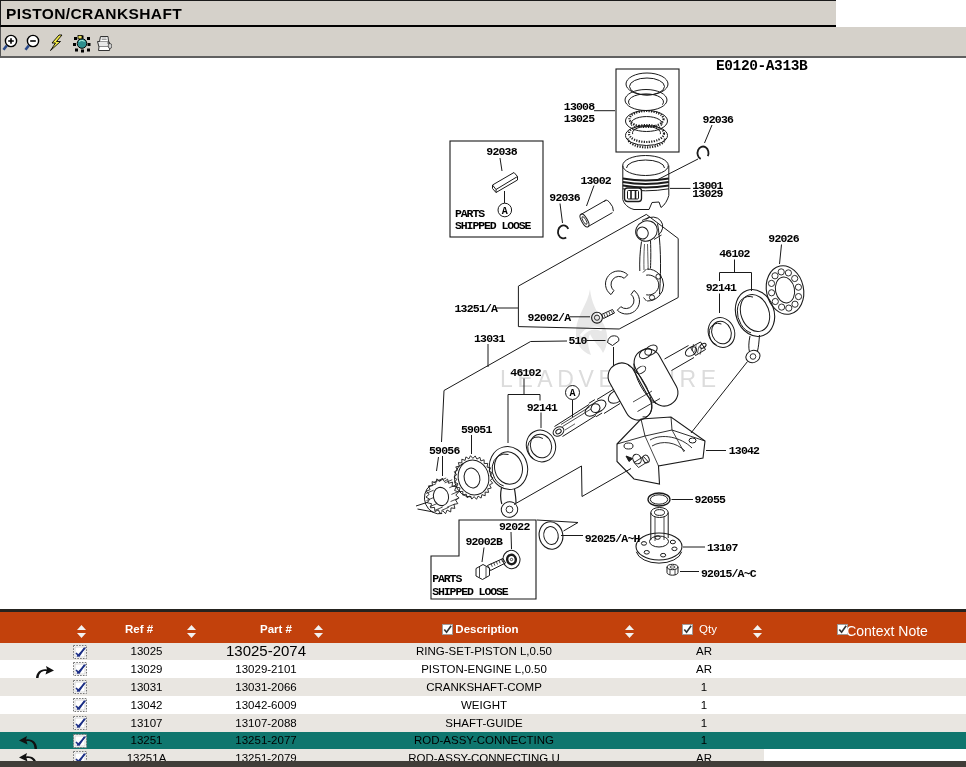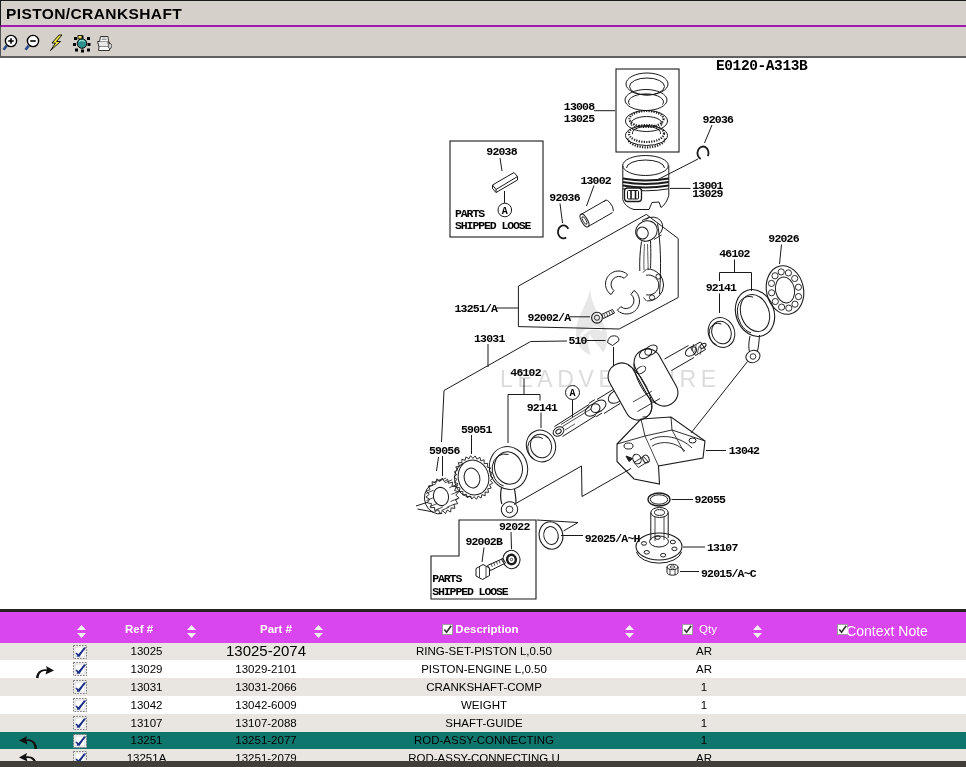--- a/index.html
+++ b/index.html
@@ -1,21 +1,21 @@
 <!DOCTYPE html>
 <html><head><meta charset="utf-8"><title>PISTON/CRANKSHAFT</title>
 <style>
 html,body{margin:0;padding:0;background:#fff}
 #page{position:relative;width:966px;height:767px;overflow:hidden;
   font-family:"Liberation Sans", sans-serif;background:#fff}
 </style></head>
 <body>
 <div id="page">
-  <div style="position:absolute;left:0;top:0;width:966px;height:27px;background:#d5d1ca;
-       border-top:1px solid #1a1a1a;border-left:1px solid #1a1a1a;border-bottom:2px solid #a21caf;box-sizing:border-box">
+  <div style="position:absolute;left:0;top:0;width:836px;height:27px;background:#d5d1ca;
+       border-top:1px solid #1a1a1a;border-left:1px solid #1a1a1a;border-bottom:2px solid #000000;box-sizing:border-box">
     <span style="position:absolute;left:5px;top:4px;font-size:15.5px;font-weight:bold;color:#000;letter-spacing:0.4px">PISTON/CRANKSHAFT</span>
   </div>
   <div style="position:absolute;left:0;top:27px;width:966px;height:31px;background:#d5d1ca;
        border-left:1px solid #555;border-bottom:2px solid #606060;box-sizing:border-box">
       <svg width="110" height="20" viewBox="0 0 110 20" style="position:absolute;left:1px;top:7px">
         <circle cx="9" cy="7" r="5.6" fill="#fff" stroke="#000" stroke-width="1.4"></circle>
         <path d="M9,4.2 V9.8 M6.2,7 H11.8" stroke="#000" stroke-width="1.6"></path>
         <path d="M4.8,11.5 L1.5,15.8" stroke="#2a4a8a" stroke-width="2.6"></path>
         <circle cx="31" cy="7" r="5.6" fill="#fff" stroke="#000" stroke-width="1.4"></circle>
         <path d="M28.2,7 H33.8" stroke="#000" stroke-width="1.6"></path>
@@ -310,21 +310,21 @@
       <line x1="486" y1="566.5" x2="486" y2="577.5" stroke="#1a1a1a" stroke-width="0.8"></line>
       <path d="M487.5,565.5 L503,558.5 L505.5,563 L490.5,570.5Z" fill="none" stroke="#1a1a1a" stroke-width="1.0"></path>
       <line x1="491.0" y1="563.5" x2="492.3" y2="566.8" stroke="#1a1a1a" stroke-width="0.8"></line>
       <line x1="493.6" y1="562.35" x2="494.90000000000003" y2="565.65" stroke="#1a1a1a" stroke-width="0.8"></line>
       <line x1="496.2" y1="561.2" x2="497.5" y2="564.5" stroke="#1a1a1a" stroke-width="0.8"></line>
       <line x1="498.8" y1="560.05" x2="500.1" y2="563.3499999999999" stroke="#1a1a1a" stroke-width="0.8"></line>
       <line x1="501.4" y1="558.9" x2="502.7" y2="562.1999999999999" stroke="#1a1a1a" stroke-width="0.8"></line>
       <text x="432.2" y="582" font-family="&quot;Liberation Mono&quot;, monospace" font-weight="bold" font-size="11.5" fill="#000" text-anchor="start" letter-spacing="-1.1">PARTS</text>
       <text x="432.2" y="594.5" font-family="&quot;Liberation Mono&quot;, monospace" font-weight="bold" font-size="11.5" fill="#000" text-anchor="start" letter-spacing="-1.1">SHIPPED LOOSE</text>
     </svg>
-  <div style="position:absolute;left:0;top:608.5px;width:966px;height:34.1px;background:#d946ef;border-top:3px solid #25231f;box-sizing:border-box;color:#fff">
+  <div style="position:absolute;left:0;top:608.5px;width:966px;height:34.1px;background:#c2410c;border-top:3px solid #25231f;box-sizing:border-box;color:#fff">
       <span style="position:absolute;left:77px">
         <svg width="9" height="13" viewBox="0 0 9 13" style="position:absolute;top:13px">
           <path d="M4.5,0 L9,5 L0,5 Z" fill="#f2f2f2"></path>
           <path d="M4.5,13 L9,8 L0,8 Z" fill="#f2f2f2"></path>
         </svg>
       </span>
       <span style="position:absolute;left:139px;top:11px;transform:translate(-50%,0);font-weight:bold;font-size:11.5px;color:#fff;white-space:nowrap">Ref #</span>
       <span style="position:absolute;left:187px">
         <svg width="9" height="13" viewBox="0 0 9 13" style="position:absolute;top:13px">
           <path d="M4.5,0 L9,5 L0,5 Z" fill="#f2f2f2"></path>
@@ -437,21 +437,21 @@
         <rect x="0.5" y="0.5" width="13" height="13" fill="#fff" stroke="#777" stroke-dasharray="1.6 1.2"></rect>
         <rect x="2" y="2" width="10" height="10" fill="#fff" stroke="#bbb" stroke-width="0.6"></rect>
         <path d="M3,8 L6,11 L11.5,3" fill="none" stroke="#1c2f86" stroke-width="1.7"></path>
         <path d="M4,11.5 L12.5,2.5" stroke="#1c2f86" stroke-width="1.2"></path>
       </svg>
       <span style="position:absolute;left:146.5px;top:50%;transform:translate(-50%,-54%);font-size:11.5px;color:#000;white-space:nowrap">13251</span>
       <span style="position:absolute;left:266px;top:50%;transform:translate(-50%,-54%);font-size:11.5px;color:#000;white-space:nowrap">13251-2077</span>
       <span style="position:absolute;left:484px;top:50%;transform:translate(-50%,-54%);font-size:11.5px;color:#000;white-space:nowrap">ROD-ASSY-CONNECTING</span>
       <span style="position:absolute;left:704px;top:50%;transform:translate(-50%,-54%);font-size:11.5px;color:#000;white-space:nowrap">1</span>
     </div>
-    <div style="position:absolute;left:0;top:749.4px;width:966px;height:17.8px;background:#e9e6e1">
+    <div style="position:absolute;left:0;top:749.4px;width:764px;height:17.8px;background:#e9e6e1">
       <svg width="24" height="18" viewBox="0 0 24 18" style="position:absolute;left:16px;top:1px">
         <path d="M21,16 C21,9 16,5.5 10,6.5 L11,3 L3,7.5 L11.5,11.5 L10.5,8 C15,7.5 18.5,10 18.5,16 Z" fill="#111"></path>
       </svg>
       <svg width="15" height="15" viewBox="0 0 15 15" style="position:absolute;left:73px;top:2px">
         <rect x="0.5" y="0.5" width="13" height="13" fill="#fff" stroke="#777" stroke-dasharray="1.6 1.2"></rect>
         <rect x="2" y="2" width="10" height="10" fill="#fff" stroke="#bbb" stroke-width="0.6"></rect>
         <path d="M3,8 L6,11 L11.5,3" fill="none" stroke="#1c2f86" stroke-width="1.7"></path>
         <path d="M4,11.5 L12.5,2.5" stroke="#1c2f86" stroke-width="1.2"></path>
       </svg>
       <span style="position:absolute;left:146.5px;top:50%;transform:translate(-50%,-54%);font-size:11.5px;color:#000;white-space:nowrap">13251A</span>

